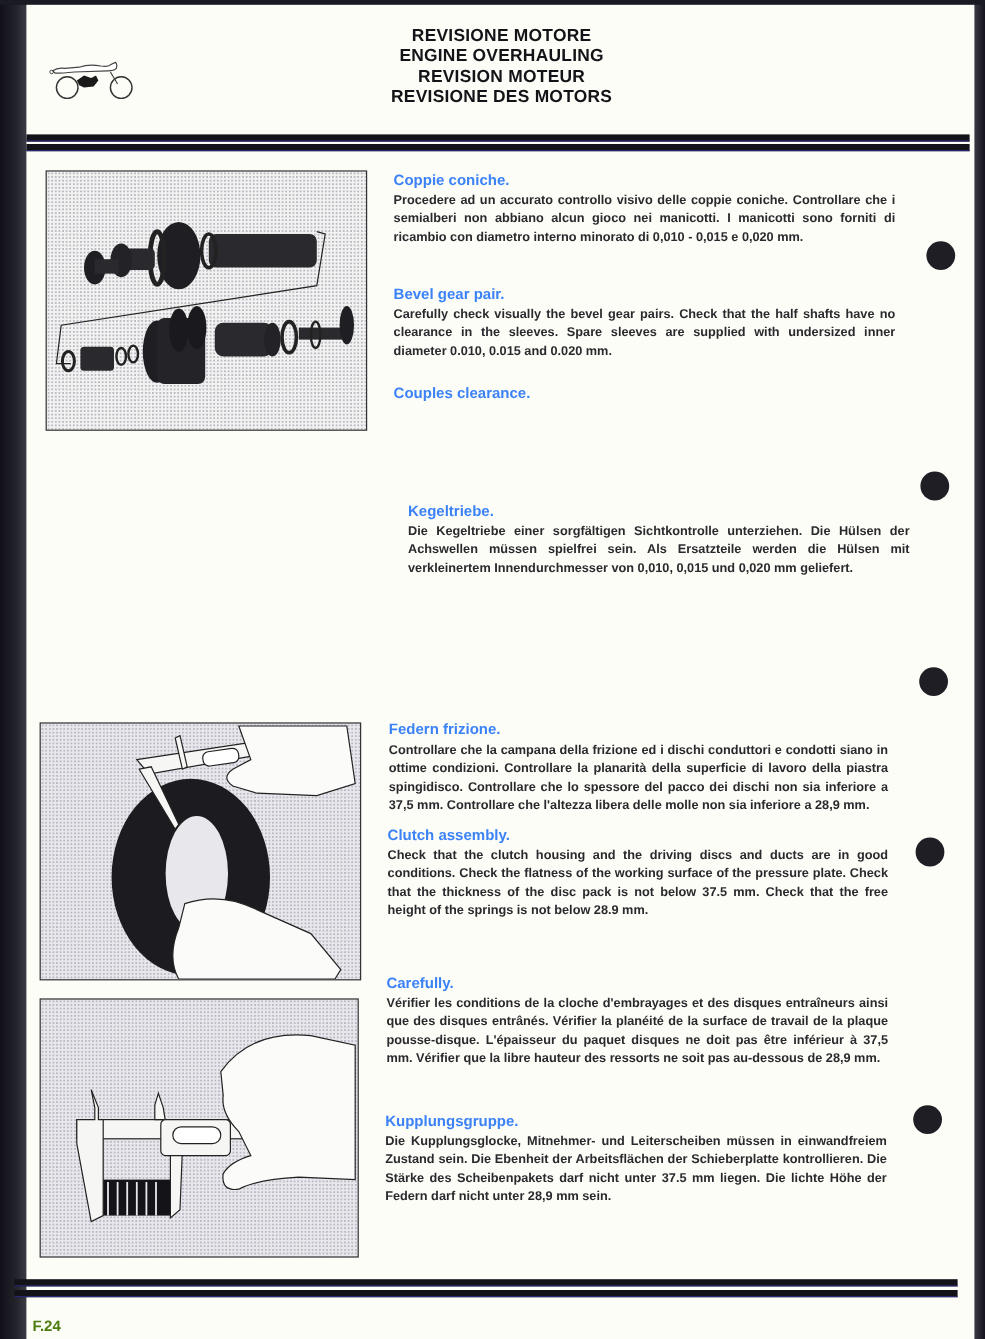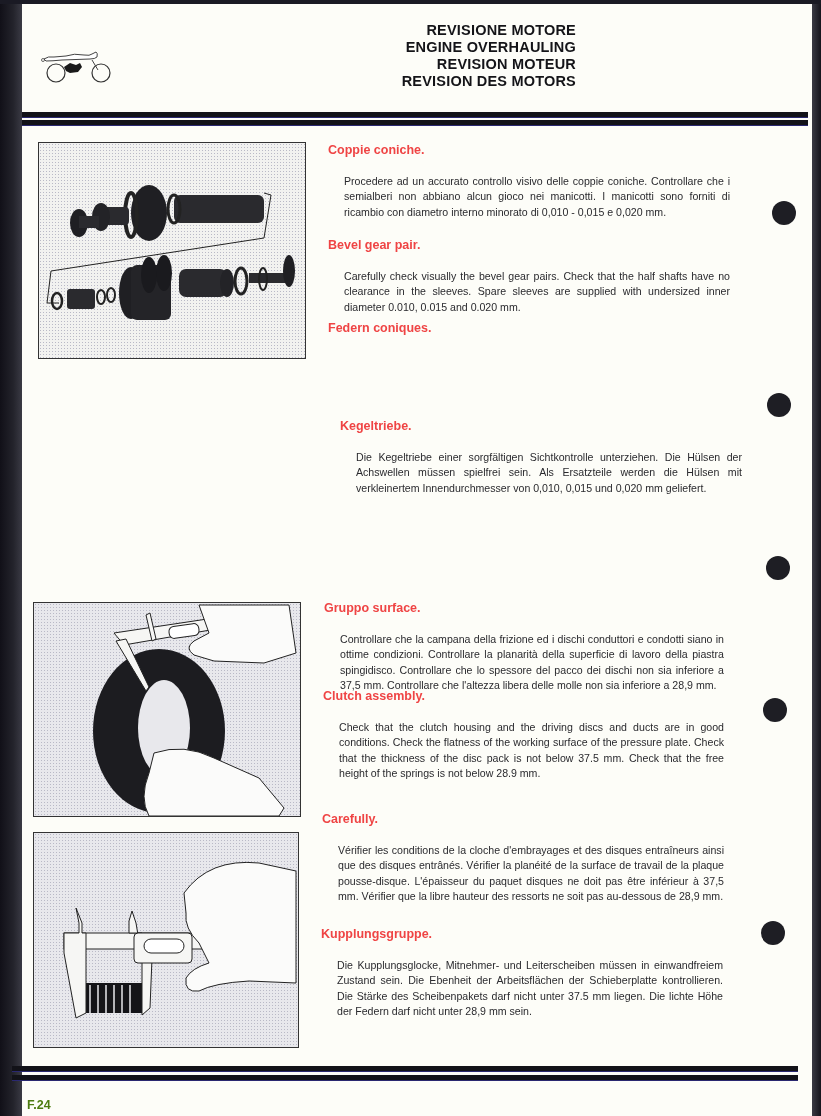--- a/index.html
+++ b/index.html
@@ -8,42 +8,42 @@
       background: #fdfdf8;
       font-family: "Liberation Sans", "DejaVu Sans", sans-serif;
       color: #1d1d1f;
     }
     .edge-left { position: absolute; left: 0; top: 0; width: 22px; height: 1116px;
       background: linear-gradient(90deg, #111018 0%, #23232b 60%, #3a3a44 100%); }
     .edge-right { position: absolute; right: 0; top: 0; width: 9px; height: 1116px;
       background: linear-gradient(90deg, #3a3a44 0%, #15141c 100%); }
     .edge-top { position: absolute; left: 0; top: 0; width: 821px; height: 4px; background: #1a1a24; }
 
-    .header { position: absolute; left: 260px; top: 22px; width: 316px; text-align: right; }
+    .header { position: absolute; left: 260px; top: 22px; width: 316px; text-align: center; }
     .header .line { font-weight: bold; font-size: 14.5px; line-height: 17px; letter-spacing: 0.2px; color: #141418; }
 
     .logo { position: absolute; left: 40px; top: 50px; width: 72px; height: 34px; }
 
     .rule { position: absolute; background: #121218; }
     .rule.r1 { left: 22px; top: 112px; width: 786px; height: 5px; border-bottom: 1px solid #2a2870; }
     .rule.r2 { left: 22px; top: 120px; width: 786px; height: 5px; border-bottom: 1px solid #2a2870; }
     .rule.r3 { left: 12px; top: 1066px; width: 786px; height: 5px; border-bottom: 1px solid #2a2870; }
     .rule.r4 { left: 12px; top: 1075px; width: 786px; height: 5px; border-bottom: 1px solid #2a2870; }
 
     .figure { position: absolute; border: 1.5px solid #333; background-color: #e8e8ec;
       background-image: radial-gradient(#b9b9c6 0.8px, transparent 1px);
       background-size: 3px 3px; overflow: hidden; }
     .fig1 { left: 38px; top: 142px; width: 266px; height: 215px; background-color: #f2f2f0; }
     .fig2 { left: 33px; top: 602px; width: 266px; height: 213px; }
     .fig3 { left: 33px; top: 832px; width: 264px; height: 214px; }
     .figure svg { width: 100%; height: 100%; display: block; }
 
     .section { position: absolute; width: 418px; }
-    .section h3 { margin: 0 0 2px 0; font-size: 12.5px; font-weight: bold; line-height: 16px; color: #ef4444; }
-    .section p { margin: 16px; font-size: 10.6px; line-height: 15.3px; text-align: justify; color: #2a2a2e; }
+    .section h3 { margin: 0 0 2px 0; font-size: 12.5px; font-weight: bold; line-height: 16px; color: #3b82f6; }
+    .section p { margin: 0; font-size: 10.6px; line-height: 15.3px; text-align: justify; color: #2a2a2e; font-weight: bold; }
     .s1 { left: 328px; top: 142px; }
     .s2 { left: 328px; top: 237px; }
     .s3 { left: 328px; top: 320px; }
     .s4 { left: 340px; top: 418px; }
     .s5 { left: 324px; top: 600px; width: 416px; }
     .s6 { left: 323px; top: 688px; width: 417px; }
     .s7 { left: 322px; top: 811px; width: 418px; }
     .s8 { left: 321px; top: 926px; width: 418px; }
 
     .dot { position: absolute; width: 24px; height: 24px; border-radius: 50%; background: #1e1e24; }
@@ -70,21 +70,21 @@
     <circle cx="61" cy="23" r="9" fill="none" stroke="#333" stroke-width="1.2"></circle>
     <path d="M24 17 L30 13 L36 15 L40 13 L42 17 L38 22 L30 23 L26 21 Z" fill="#1a1a1a"></path>
     <path d="M52 10 L58 20" stroke="#444" stroke-width="1"></path>
   </svg>
 </div>
 
 <div class="header">
   <div class="line">REVISIONE MOTORE</div>
   <div class="line">ENGINE OVERHAULING</div>
   <div class="line">REVISION MOTEUR</div>
-  <div class="line">REVISION DES MOTORS</div>
+  <div class="line">REVISIONE DES MOTORS</div>
 </div>
 
 <div class="rule r1"></div>
 <div class="rule r2"></div>
 
 <div class="figure fig1">
   <svg viewBox="0 0 266 215" preserveAspectRatio="none">
 
     <polyline points="225,50 232,52 225,95 12,128 8,160 20,160" fill="none" stroke="#222" stroke-width="1"></polyline>
 
@@ -116,21 +116,21 @@
 
 <div class="section s1">
   <h3>Coppie coniche.</h3>
   <p>Procedere ad un accurato controllo visivo delle coppie coniche. Controllare che i semialberi non abbiano alcun gioco nei manicotti. I manicotti sono forniti di ricambio con diametro interno minorato di 0,010 - 0,015 e 0,020 mm.</p>
 </div>
 <div class="section s2">
   <h3>Bevel gear pair.</h3>
   <p>Carefully check visually the bevel gear pairs. Check that the half shafts have no clearance in the sleeves. Spare sleeves are supplied with undersized inner diameter 0.010, 0.015 and 0.020 mm.</p>
 </div>
 <div class="section s3">
-  <h3>Federn coniques.</h3>
+  <h3>Couples clearance.</h3>
 </div>
 <div class="section s4">
   <h3>Kegeltriebe.</h3>
   <p>Die Kegeltriebe einer sorgfältigen Sichtkontrolle unterziehen. Die Hülsen der Achswellen müssen spielfrei sein. Als Ersatzteile werden die Hülsen mit verkleinertem Innendurchmesser von 0,010, 0,015 und 0,020 mm geliefert.</p>
 </div>
 
 <div class="figure fig2">
   <svg viewBox="0 0 266 213" preserveAspectRatio="none">
 
     <ellipse cx="125" cy="128" rx="66" ry="82" fill="#1c1c20"></ellipse>
@@ -164,21 +164,21 @@
     <polygon points="30,100 45,100 45,90 42,75 48,90 48,100 52,100 52,180 42,185 30,120" fill="#f6f6f4" stroke="#222" stroke-width="1"></polygon>
     <polygon points="95,100 108,100 108,182 116,175 118,125 130,118 105,108 102,90 98,78 95,88" fill="#f6f6f4" stroke="#222" stroke-width="1"></polygon>
     <rect x="100" y="100" width="58" height="30" rx="4" fill="#f6f6f4" stroke="#222" stroke-width="1"></rect>
     <rect x="110" y="106" width="40" height="14" rx="7" fill="#fff" stroke="#222" stroke-width="1"></rect>
 
     <path d="M150 60 Q175 25 225 30 L262 38 L262 150 L215 148 Q180 150 165 158 Q150 160 152 145 Q158 135 175 130 L165 110 Q150 95 152 80 Z" fill="#fbfbfa" stroke="#222" stroke-width="1"></path>
   </svg>
 </div>
 
 <div class="section s5">
-  <h3>Gruppo surface.</h3>
+  <h3>Federn frizione.</h3>
   <p>Controllare che la campana della frizione ed i dischi conduttori e condotti siano in ottime condizioni. Controllare la planarità della superficie di lavoro della piastra spingidisco. Controllare che lo spessore del pacco dei dischi non sia inferiore a 37,5 mm. Controllare che l'altezza libera delle molle non sia inferiore a 28,9 mm.</p>
 </div>
 <div class="section s6">
   <h3>Clutch assembly.</h3>
   <p>Check that the clutch housing and the driving discs and ducts are in good conditions. Check the flatness of the working surface of the pressure plate. Check that the thickness of the disc pack is not below 37.5 mm. Check that the free height of the springs is not below 28.9 mm.</p>
 </div>
 <div class="section s7">
   <h3>Carefully.</h3>
   <p>Vérifier les conditions de la cloche d'embrayages et des disques entraîneurs ainsi que des disques entrânés. Vérifier la planéité de la surface de travail de la plaque pousse-disque. L'épaisseur du paquet disques ne doit pas être inférieur à 37,5 mm. Vérifier que la libre hauteur des ressorts ne soit pas au-dessous de 28,9 mm.</p>
 </div>

